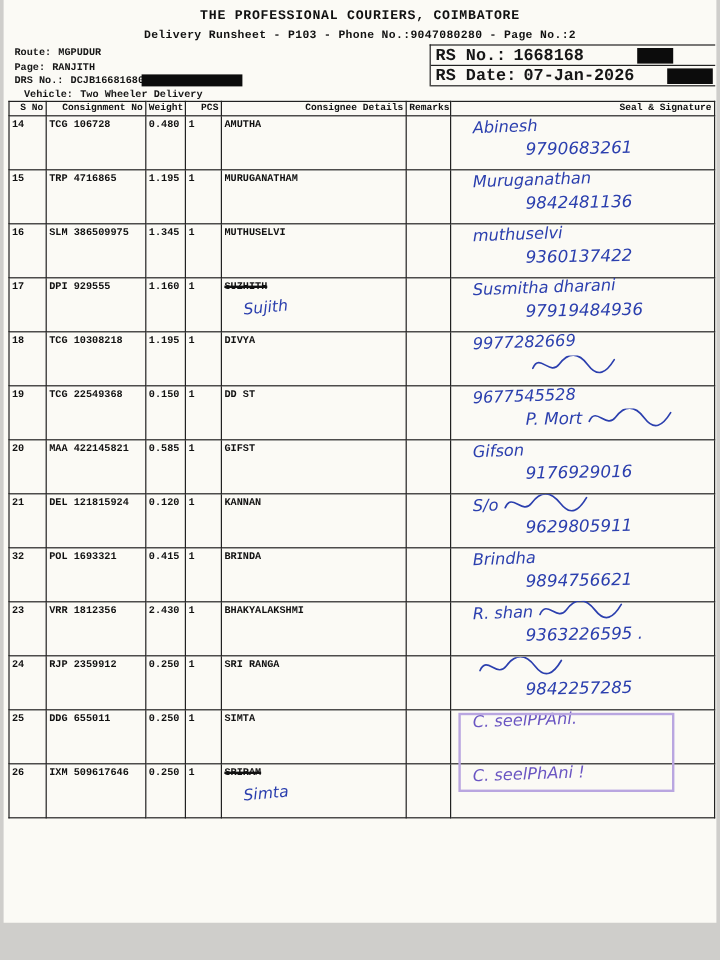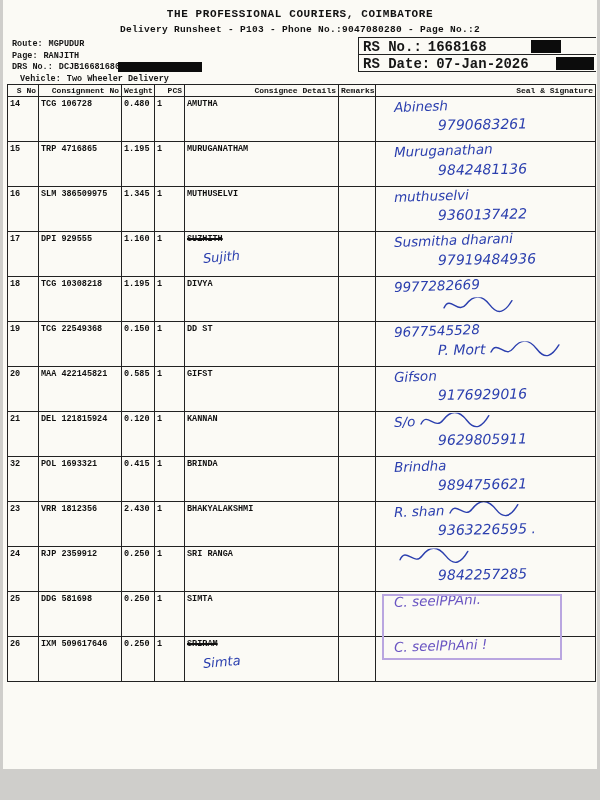--- a/index.html
+++ b/index.html
@@ -212,21 +212,21 @@
           <td></td>
           <td class="c-seal">
             <div class="sig-line" style="color: rgb(43, 63, 174);"><span class="hand"></span><svg class="flourish" width="72" height="16" viewBox="0 0 72 16">
                 <path d="M2 10 C 8 -3, 16 17, 24 7 S 40 -3, 48 8 S 63 15, 70 4" fill="none" stroke="currentColor" stroke-width="1.4" stroke-linecap="round"></path>
               </svg></div>
             <div class="sig-line" style="color: rgb(43, 63, 174);"><span class="hand">9842257285</span></div>
           </td>
         </tr>
         <tr>
           <td>25</td>
-          <td>DDG 581698</td>
+          <td>DDG 655011</td>
           <td>0.250</td>
           <td>1</td>
           <td><span>SIMTA</span></td>
           <td></td>
           <td class="c-seal">
             <div class="sig-line" style="color: rgb(106, 85, 194);"><span class="hand">C. seelPPAni.</span></div>
             <div class="stamp" style="border-color: rgb(185, 166, 224);"></div>
           </td>
         </tr>
         <tr>

